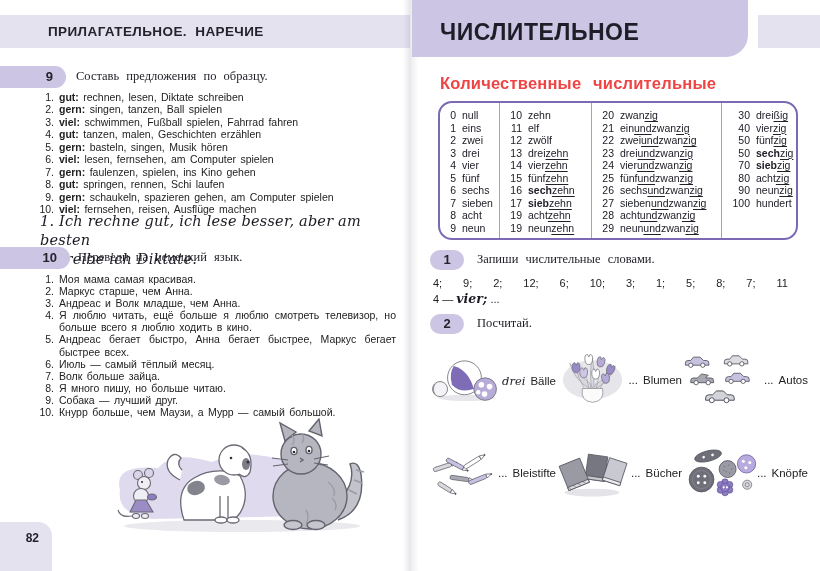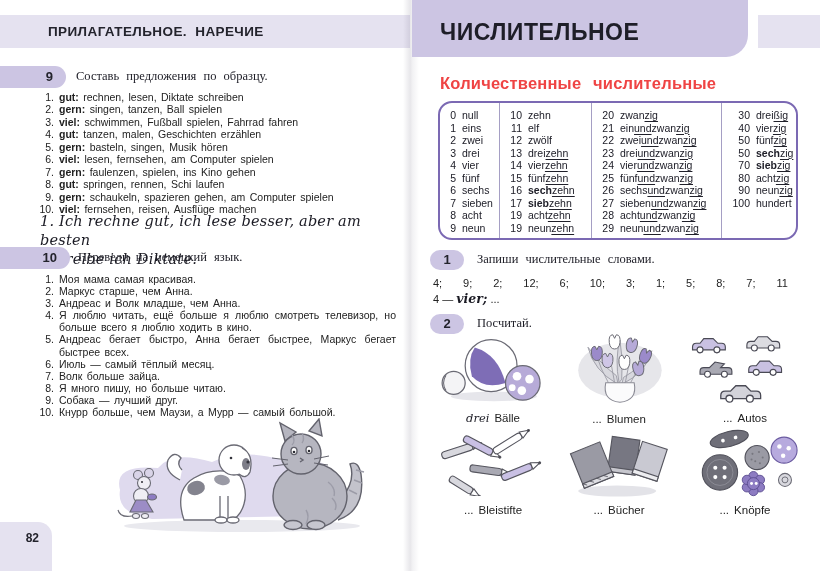--- a/index.html
+++ b/index.html
@@ -42,21 +42,21 @@
   .trow .n{text-align:right;margin-right:6px;flex:none;}
   .tcol0 .n{width:8px;} .tcol1 .n{width:14px;} .tcol2 .n{width:14px;} .tcol3 .n{width:20px;}
   .trow .b{font-weight:bold;}
   .trow .u{text-decoration:underline;text-underline-offset:1.5px;text-decoration-thickness:1px;margin-top:14px;}
   .badge.pill{border-radius:10px;width:34px;height:20px;line-height:20px;text-align:center;}
   #ex1-numbers{position:absolute;left:433px;top:277px;width:355px;display:flex;justify-content:space-between;font-size:11px;color:#222;}
   #ex1-answer{position:absolute;left:433px;top:291px;font-size:11px;color:#222;}
   #ex1-answer .hand{font-size:12.5px;font-weight:bold;}
   
   #grid{position:absolute;left:430px;top:333px;width:378px;display:grid;grid-template-columns:126px 126px 126px;grid-auto-rows:93px;}
-  .cell{display:flex;flex-direction:column;align-items:center;justify-content:space-between;}
+  .cell{display:flex;align-items:center;justify-content:flex-end;}
   .cell .lbl{margin-top:4px;font-size:11.5px;color:#222;height:15px;}
   .cell .lbl .pre{margin-right:5px;}
   svg{display:block;}
   #animals{position:absolute;left:80px;top:418px;}
 </style>
 </head>
 <body>
 
 <div class="sheet">
 

